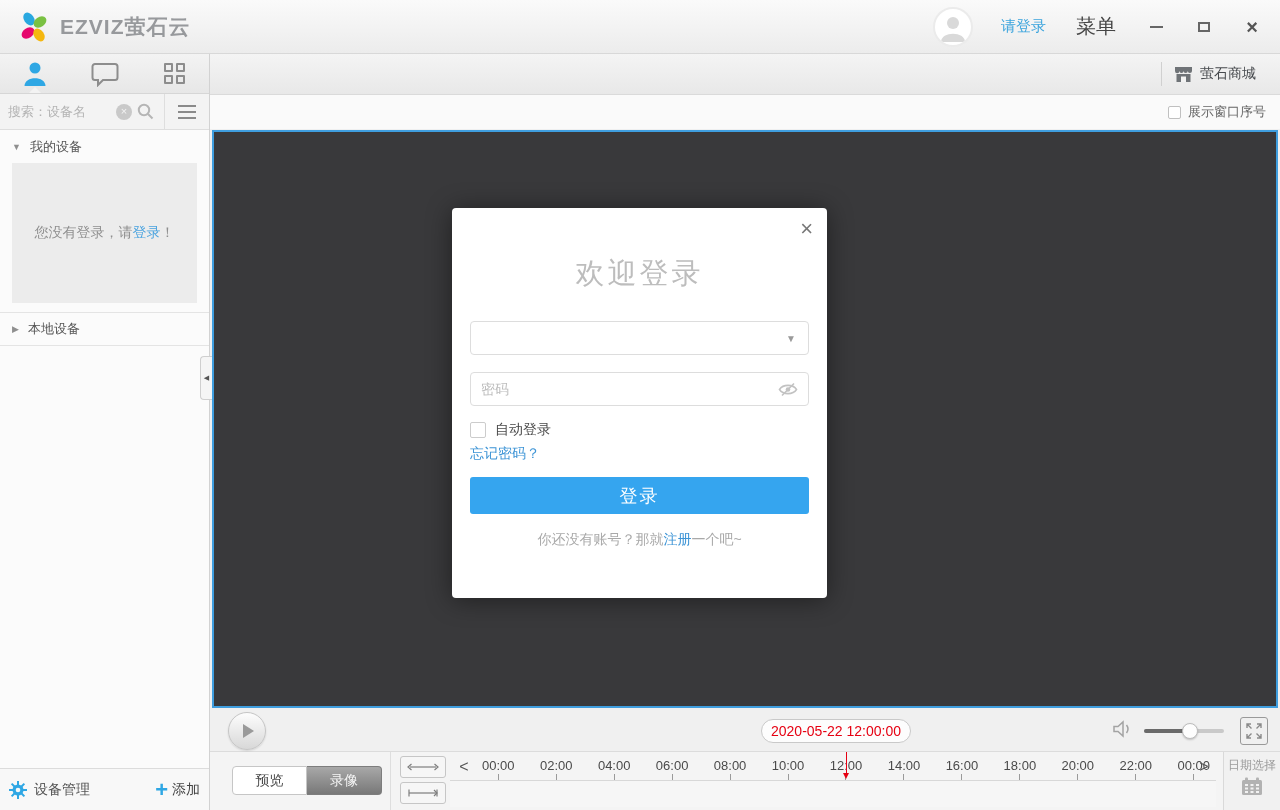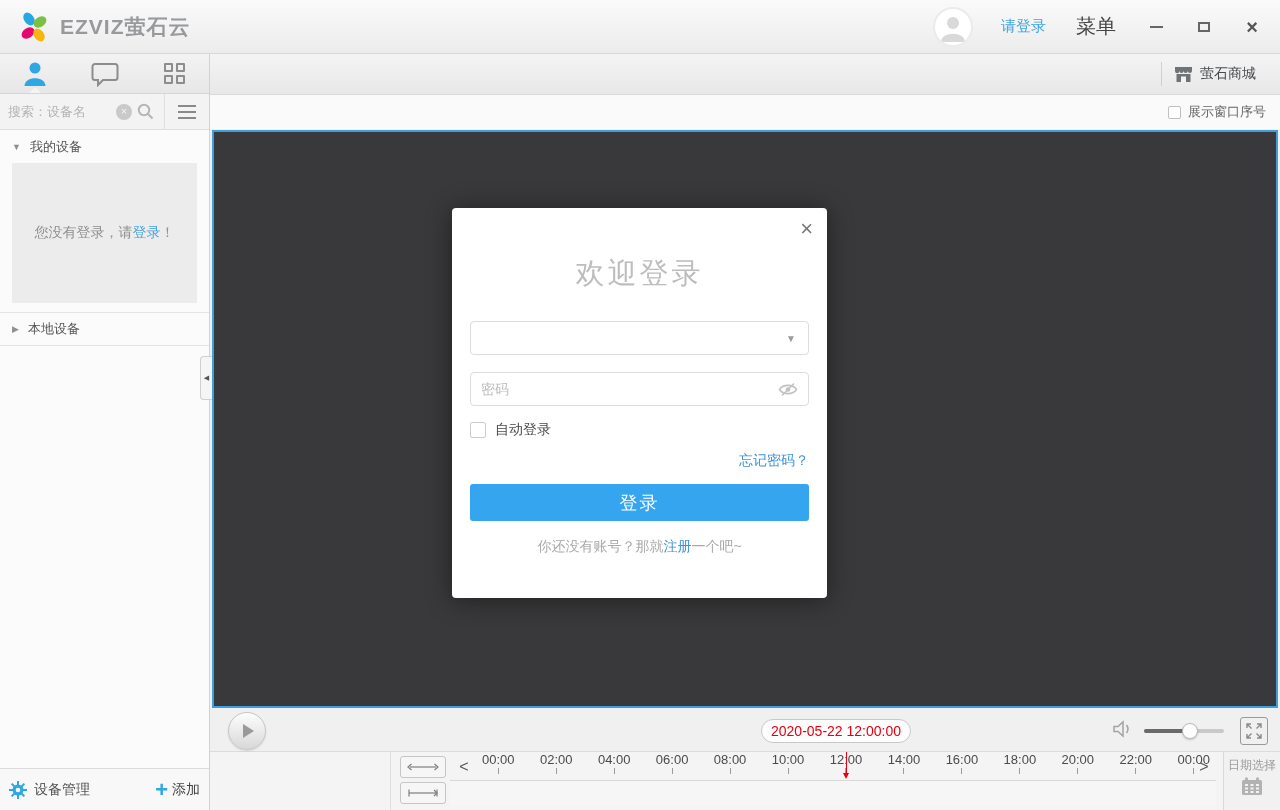--- a/index.html
+++ b/index.html
@@ -78,21 +78,21 @@
   .dlg-select { margin-top:27px; height:34px; border:1px solid #ddd; border-radius:4px; background:#fff;
     display:flex; align-items:center; justify-content:flex-end; padding-right:12px; }
   .dd-arrow { font-size:10px; color:#9a9a9a; }
   .dlg-field { margin-top:17px; height:34px; border:1px solid #ddd; border-radius:4px; background:#fff;
     display:flex; align-items:center; padding:0 10px; }
   .dlg-field input { border:0; outline:0; flex:1; font-size:14px; color:#555; font-family:"Liberation Sans",sans-serif; background:transparent; }
   .dlg-field input::placeholder { color:#bdbdbd; }
   .check-row { margin-top:15px; display:flex; align-items:center; gap:9px; }
   .dlg-cbx { width:16px; height:16px; border:1px solid #ccc; border-radius:2px; background:#fff; }
   .check-label { font-size:14px; color:#4a4a4a; }
-  .forgot { margin-top:13px; text-align:right; font-size:14px; color:#3d94d6; }
+  .forgot { margin-top:6px; font-size:14px; color:#3d94d6; }
   .login-btn { margin-top:14px; height:37px; background:#35a5ef; border:none; border-radius:3px; width:100%;
     color:#fff; font-size:18px; letter-spacing:2px; cursor:pointer; font-family:"Liberation Sans",sans-serif; }
   .register-line { margin-top:17px; text-align:center; font-size:14px; color:#a9a9a9; }
   .register-line .lnk { color:#3d94d6; cursor:pointer; }
 
   
   .controlbar { position:absolute; left:0; top:656px; width:100%; height:42px; background:#f0f0f0; border-bottom:1px solid #dcdcdc; }
   .play-btn { position:absolute; left:18px; top:2px; width:38px; height:38px; border-radius:50%;
     background:linear-gradient(#fdfdfd,#d8d8d8); border:1px solid #c6c6c6; box-shadow:0 1px 2px rgba(0,0,0,0.12);
     display:flex; align-items:center; justify-content:center; }
@@ -112,21 +112,21 @@
   .mode-toggle { position:absolute; left:22px; top:14px; display:flex; }
   .mode-btn { width:75px; height:29px; font-size:14px; display:flex; align-items:center; justify-content:center; }
   .mode-preview { background:#fff; border:1px solid #c6c6c6; border-radius:4px 0 0 4px; color:#4a4a4a; }
   .mode-record { background:linear-gradient(#a8a8a8,#787878); border:1px solid #7d7d7d; border-left:none; border-radius:0 4px 4px 0; color:#f5f5f5; }
   .tl-divider { position:absolute; left:180px; top:0; width:1px; height:58px; background:#dedede; }
   .zoom-btn { position:absolute; left:190px; width:46px; height:22px; background:#f6f6f6; border:1px solid #c6c6c6; border-radius:3px;
     display:flex; align-items:center; justify-content:center; }
   .chev { position:absolute; top:2px; width:24px; height:26px; display:flex; align-items:center; justify-content:center;
     font-size:16px; color:#555; }
   .ruler { position:absolute; left:272px; right:70px; top:0; height:28px; display:flex; justify-content:space-between; }
-  .tick-cell { display:flex; flex-direction:column; align-items:center; }
+  .tick-cell { display:flex; flex-direction:column; align-items:center; justify-content:flex-end; }
   .tick-cell span { font-size:13px; color:#4a4a4a; }
   .tick { width:1px; height:6px; background:#9a9a9a; margin-top:1px; }
   .track { position:absolute; left:240px; right:64px; top:28px; height:27px; background:#f6f6f6; border-top:1px solid #d8d8d8; }
   .playhead { position:absolute; left:50%; top:0; width:1px; height:21px; background:#e60012; }
   .playhead-arrow { position:absolute; left:50%; top:21px; margin-left:-3.5px; width:0; height:0;
     border-left:3.5px solid transparent; border-right:3.5px solid transparent; border-top:6px solid #e60012; }
   .date-panel { position:absolute; right:0; top:0; width:57px; height:58px; border-left:1px solid #d9d9d9; background:#f1f1f1;
     display:flex; flex-direction:column; align-items:center; }
   .date-label { margin-top:5px; font-size:12px; color:#9b9b9b; }
 </style>
@@ -316,20 +316,24 @@
           <path d="M2 6 V2 h4 M2 2 l4.5 4.5"></path>
           <path d="M12 2 h4 v4 M16 2 l-4.5 4.5"></path>
           <path d="M2 12 v4 h4 M2 16 l4.5 -4.5"></path>
           <path d="M16 12 v4 h-4 M16 16 l-4.5 -4.5"></path>
         </g>
       </svg>
     </div>
   </div>
 
   <div class="timelinebar">
+    <div class="mode-toggle">
+      <div class="mode-btn mode-preview">预览</div>
+      <div class="mode-btn mode-record">录像</div>
+    </div>
     <span class="tl-divider"></span>
 
     <div class="zoom-btn" style="top:4px;">
       <svg width="32" height="8" viewBox="0 0 32 8">
         <line x1="3" y1="4" x2="29" y2="4" stroke="#7e7e7e" stroke-width="1.2"></line>
         <path d="M4.5 1 L1 4 L4.5 7" fill="none" stroke="#7e7e7e" stroke-width="1.2"></path>
         <path d="M27.5 1 L31 4 L27.5 7" fill="none" stroke="#7e7e7e" stroke-width="1.2"></path>
       </svg>
     </div>
     <div class="zoom-btn" style="top:30px;">

